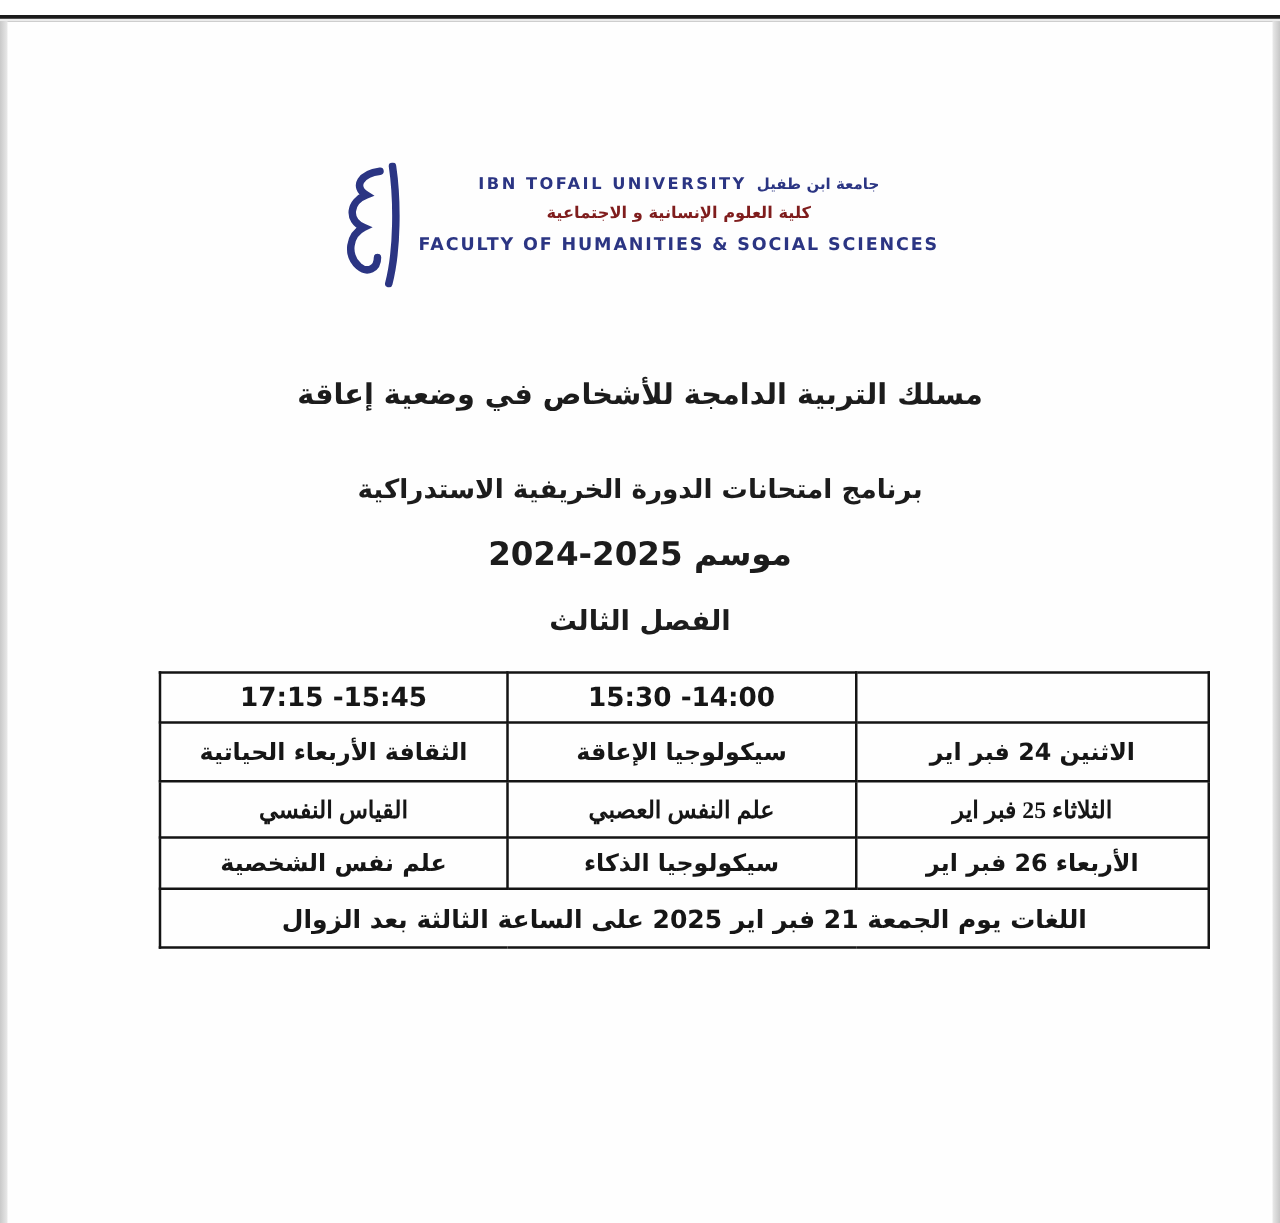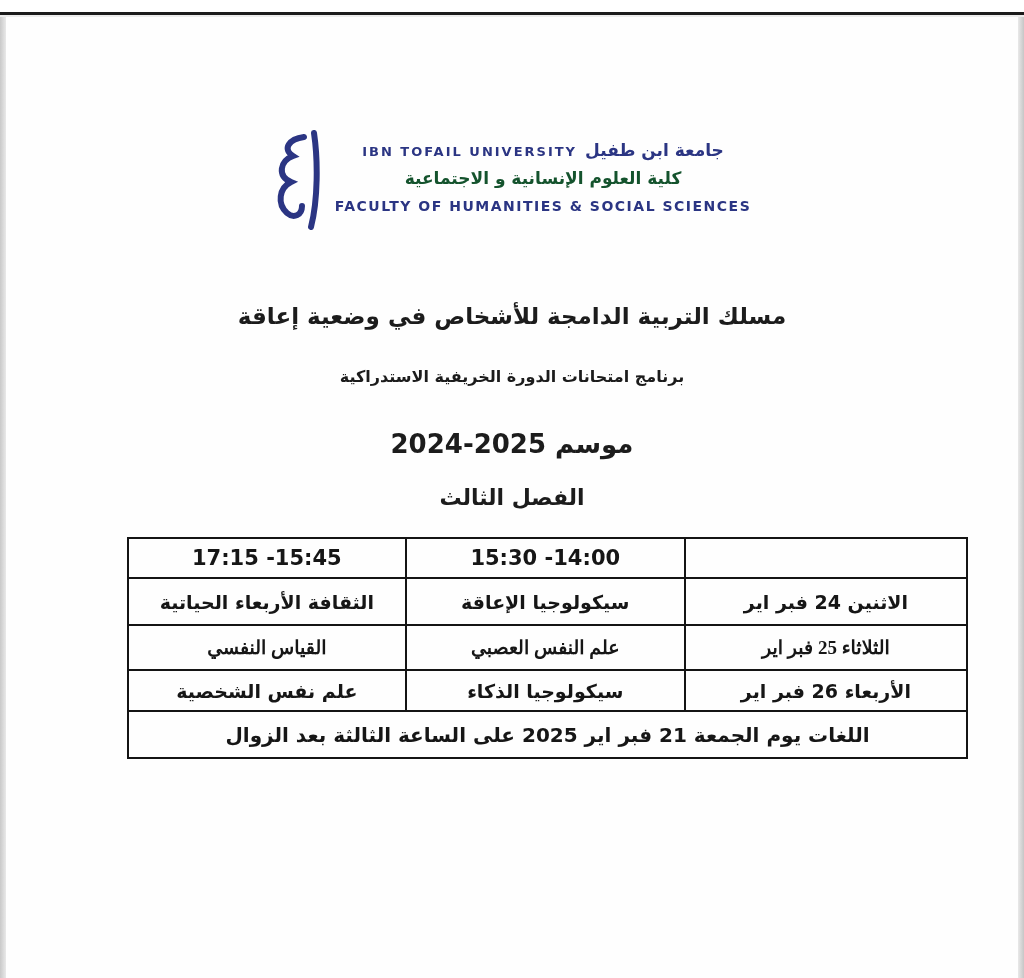--- a/index.html
+++ b/index.html
@@ -49,25 +49,25 @@
   }
   .logo-line1 {
     display: flex;
     align-items: baseline;
     gap: 8px;
     color: #2b3583;
     font-weight: bold;
     white-space: nowrap;
   }
   .logo-line1 .en { font-size: 13px; letter-spacing: 2px; }
-  .logo-line1 .ar { font-size: 17px; }
+  .logo-line1 .ar { font-size: 12px; }
   .logo-line2 {
-    color: #14532d;
+    color: #7f1d1d;
     font-weight: bold;
-    font-size: 17px;
+    font-size: 13px;
     margin-top: 8px;
     direction: rtl;
     white-space: nowrap;
   }
   .logo-line3 {
     color: #2b3583;
     font-weight: bold;
     font-size: 14px;
     letter-spacing: 1.5px;
     margin-top: 10px;
@@ -78,21 +78,21 @@
   .heading {
     position: absolute;
     left: 0; width: 100%;
     text-align: center;
     direction: rtl;
     font-weight: bold;
     color: #1c1c1c;
     font-size: 23px;
   }
   .h1 { top: 291px; }
-  .h2 { top: 355px; font-size: 16px; }
+  .h2 { top: 367px; font-size: 21px; }
   .h3 { top: 417px; font-size: 26px; }
   .h4 { top: 473px; font-size: 22px; }
 
   
   .schedule {
     position: absolute;
     top: 525px;
     left: 127px;
     width: 841px;
     border-collapse: collapse;

